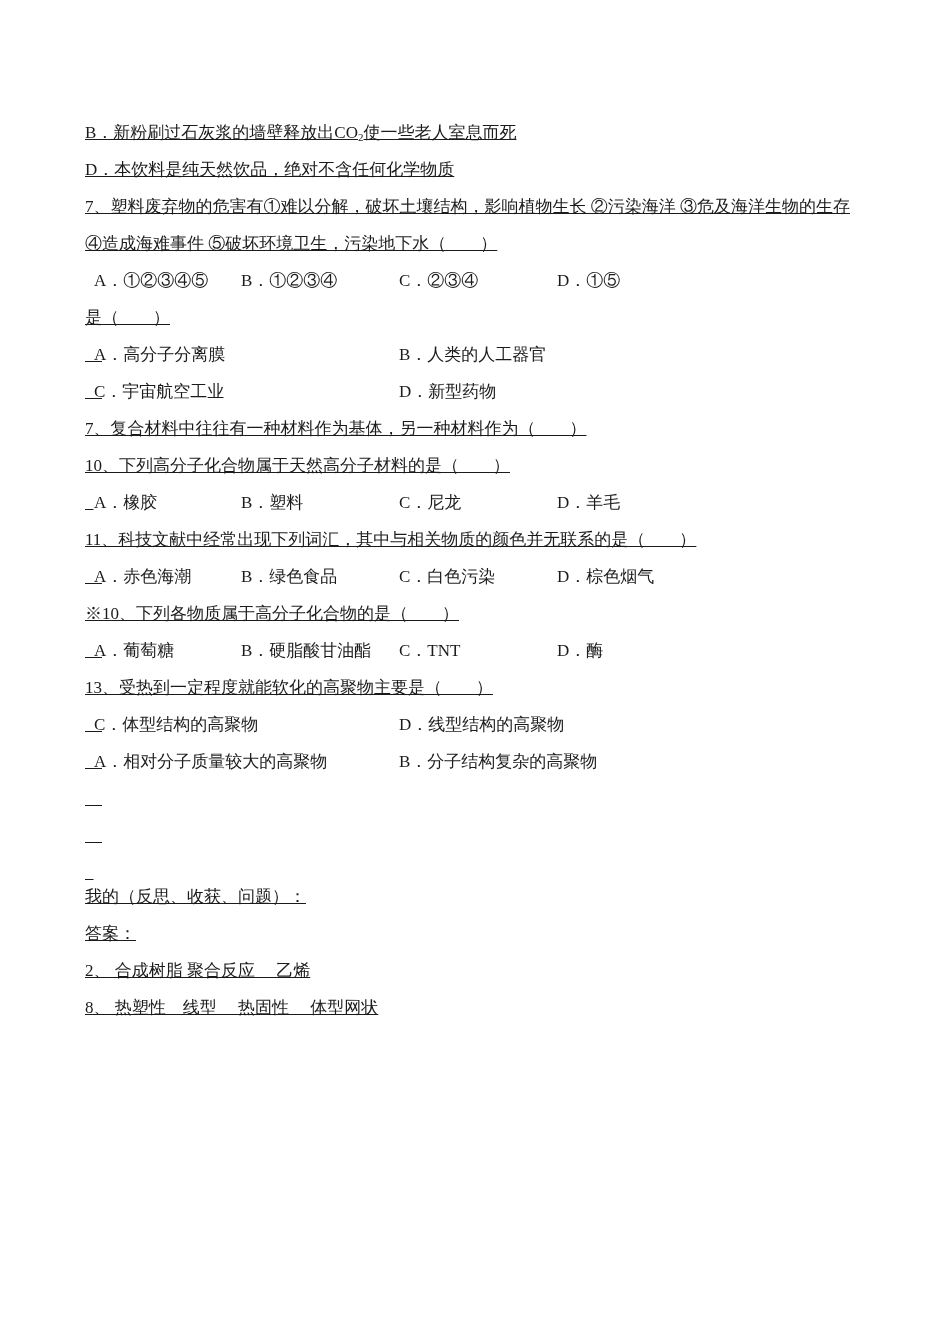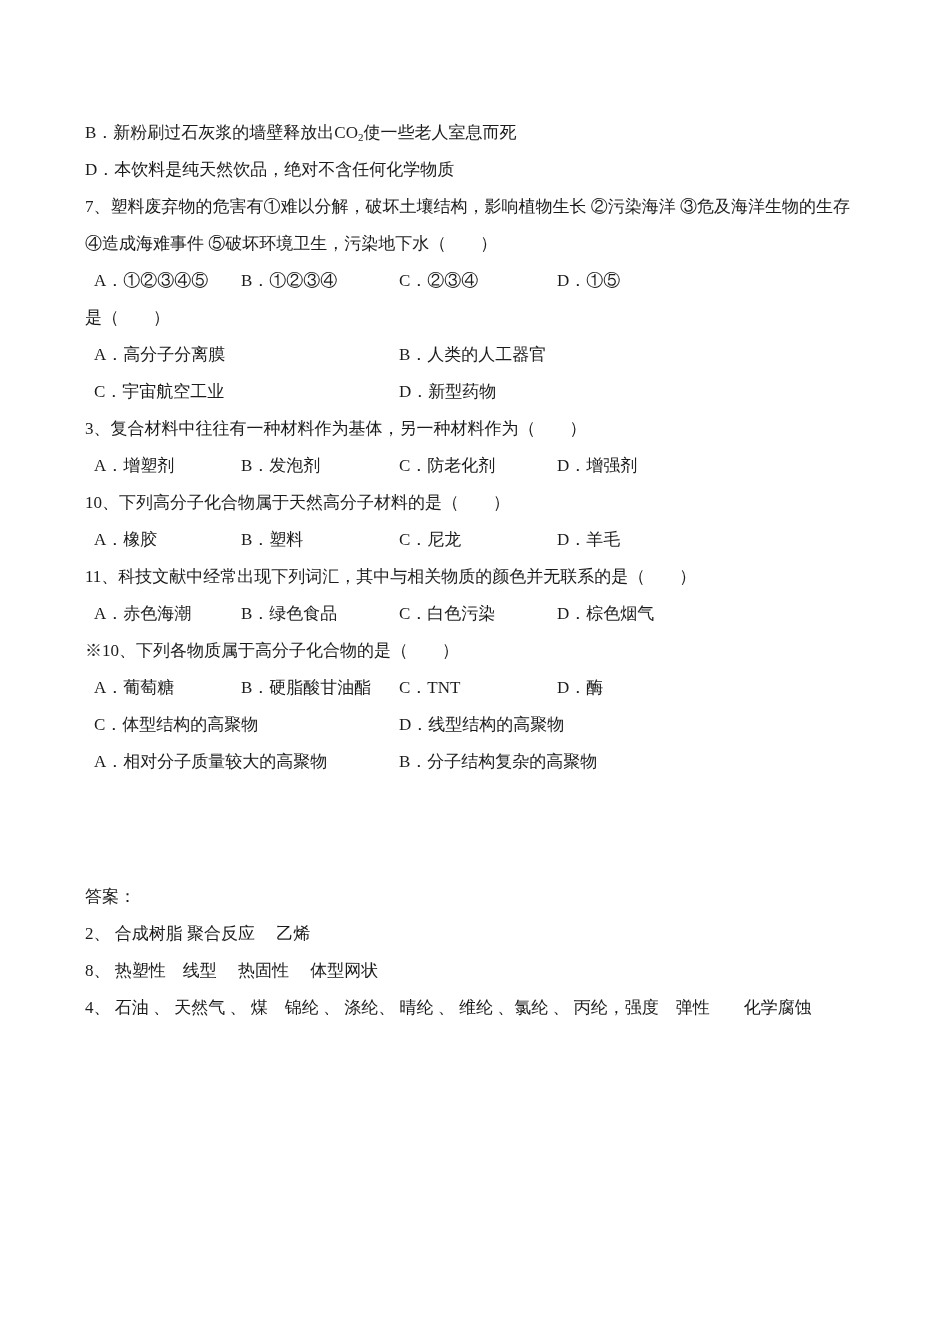--- a/index.html
+++ b/index.html
@@ -20,20 +20,21 @@
     width: 950px;
     height: 1344px;
     padding: 114px 40px 0 85px;
     background: #ffffff;
   }
   .ln {
     position: relative;
     height: 37px;
     line-height: 37px;
     white-space: pre;
+    text-decoration: underline;
   }
   .ln.cols span {
     position: absolute;
     top: 0;
     white-space: pre;
     margin-left: 9px;
   }
   .c1 { left: 0; }
   .c2 { left: 147px; }
   .c3 { left: 305px; }
@@ -74,28 +75,22 @@
   <div class="ln cols">
     <span class="c1">A．高分子分离膜</span>
     <span class="c3">B．人类的人工器官</span>
   </div>
 
   <div class="ln cols">
     <span class="c1">C．宇宙航空工业</span>
     <span class="c3">D．新型药物</span>
   </div>
 
-  <div class="ln">3、复合材料中往往有一种材料作为基体，另一种材料作为（　　）</div>
+  <div class="ln">7、复合材料中往往有一种材料作为基体，另一种材料作为（　　）</div>
 
-  <div class="ln cols">
-    <span class="c1">A．增塑剂</span>
-    <span class="c2">B．发泡剂</span>
-    <span class="c3">C．防老化剂</span>
-    <span class="c4">D．增强剂</span>
-  </div>
 
   <div class="ln">10、下列高分子化合物属于天然高分子材料的是（　　）</div>
 
   <div class="ln cols">
     <span class="c1">A．橡胶</span>
     <span class="c2">B．塑料</span>
     <span class="c3">C．尼龙</span>
     <span class="c4">D．羊毛</span>
   </div>
 
@@ -110,36 +105,37 @@
 
   <div class="ln">※10、下列各物质属于高分子化合物的是（　　）</div>
 
   <div class="ln cols">
     <span class="c1">A．葡萄糖</span>
     <span class="c2">B．硬脂酸甘油酯</span>
     <span class="c3">C．TNT</span>
     <span class="c4">D．酶</span>
   </div>
 
+  <div class="ln">13、受热到一定程度就能软化的高聚物主要是（　　）</div>
 
   <div class="ln cols">
     <span class="c1">C．体型结构的高聚物</span>
     <span class="c3">D．线型结构的高聚物</span>
   </div>
 
   <div class="ln cols">
     <span class="c1">A．相对分子质量较大的高聚物</span>
     <span class="c3">B．分子结构复杂的高聚物</span>
   </div>
 
   <div class="gap"></div>
 
+  <div class="ln">我的（反思、收获、问题）：</div>
 
   <div class="ln">答案：</div>
 
 
   <div class="ln">2、 合成树脂 聚合反应　 乙烯</div>
 
   <div class="ln">8、 热塑性　线型　 热固性　 体型网状</div>
 
-  <div class="ln">4、 石油 、 天然气 、 煤　锦纶 、 涤纶、 晴纶 、 维纶 、氯纶 、 丙纶，强度　弹性　　化学腐蚀</div>
 
 </div>
 
 </body></html>

